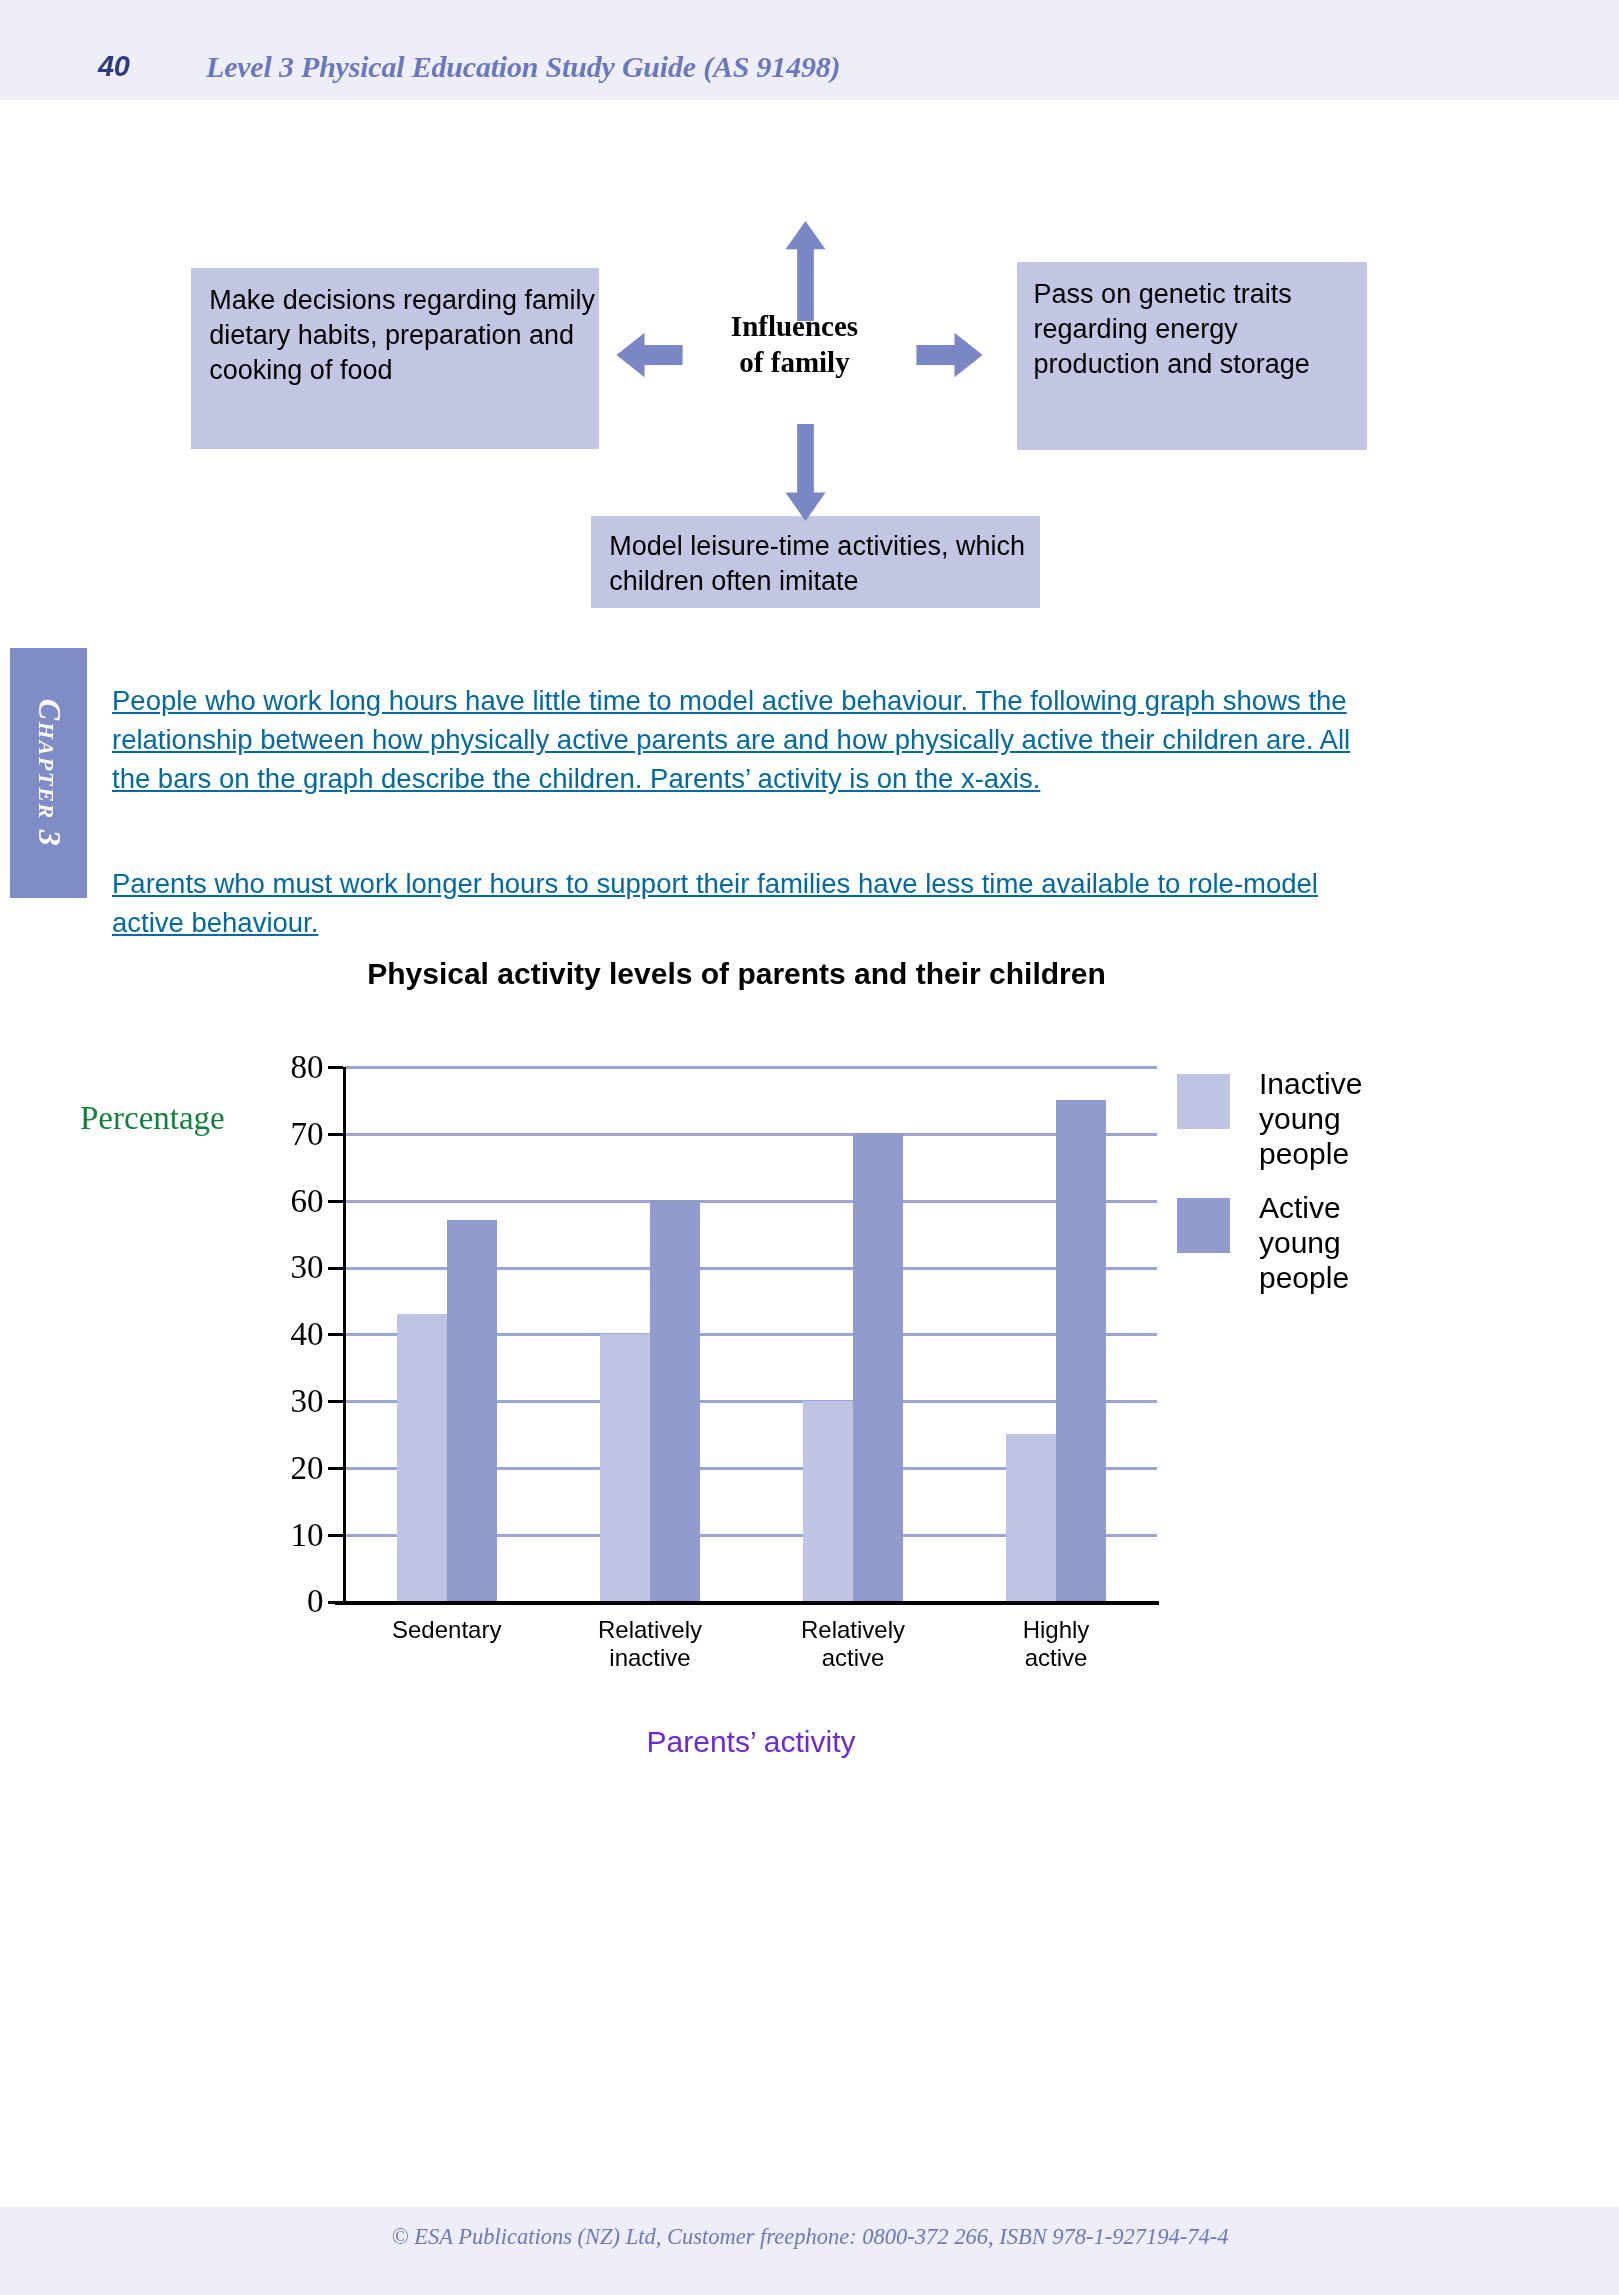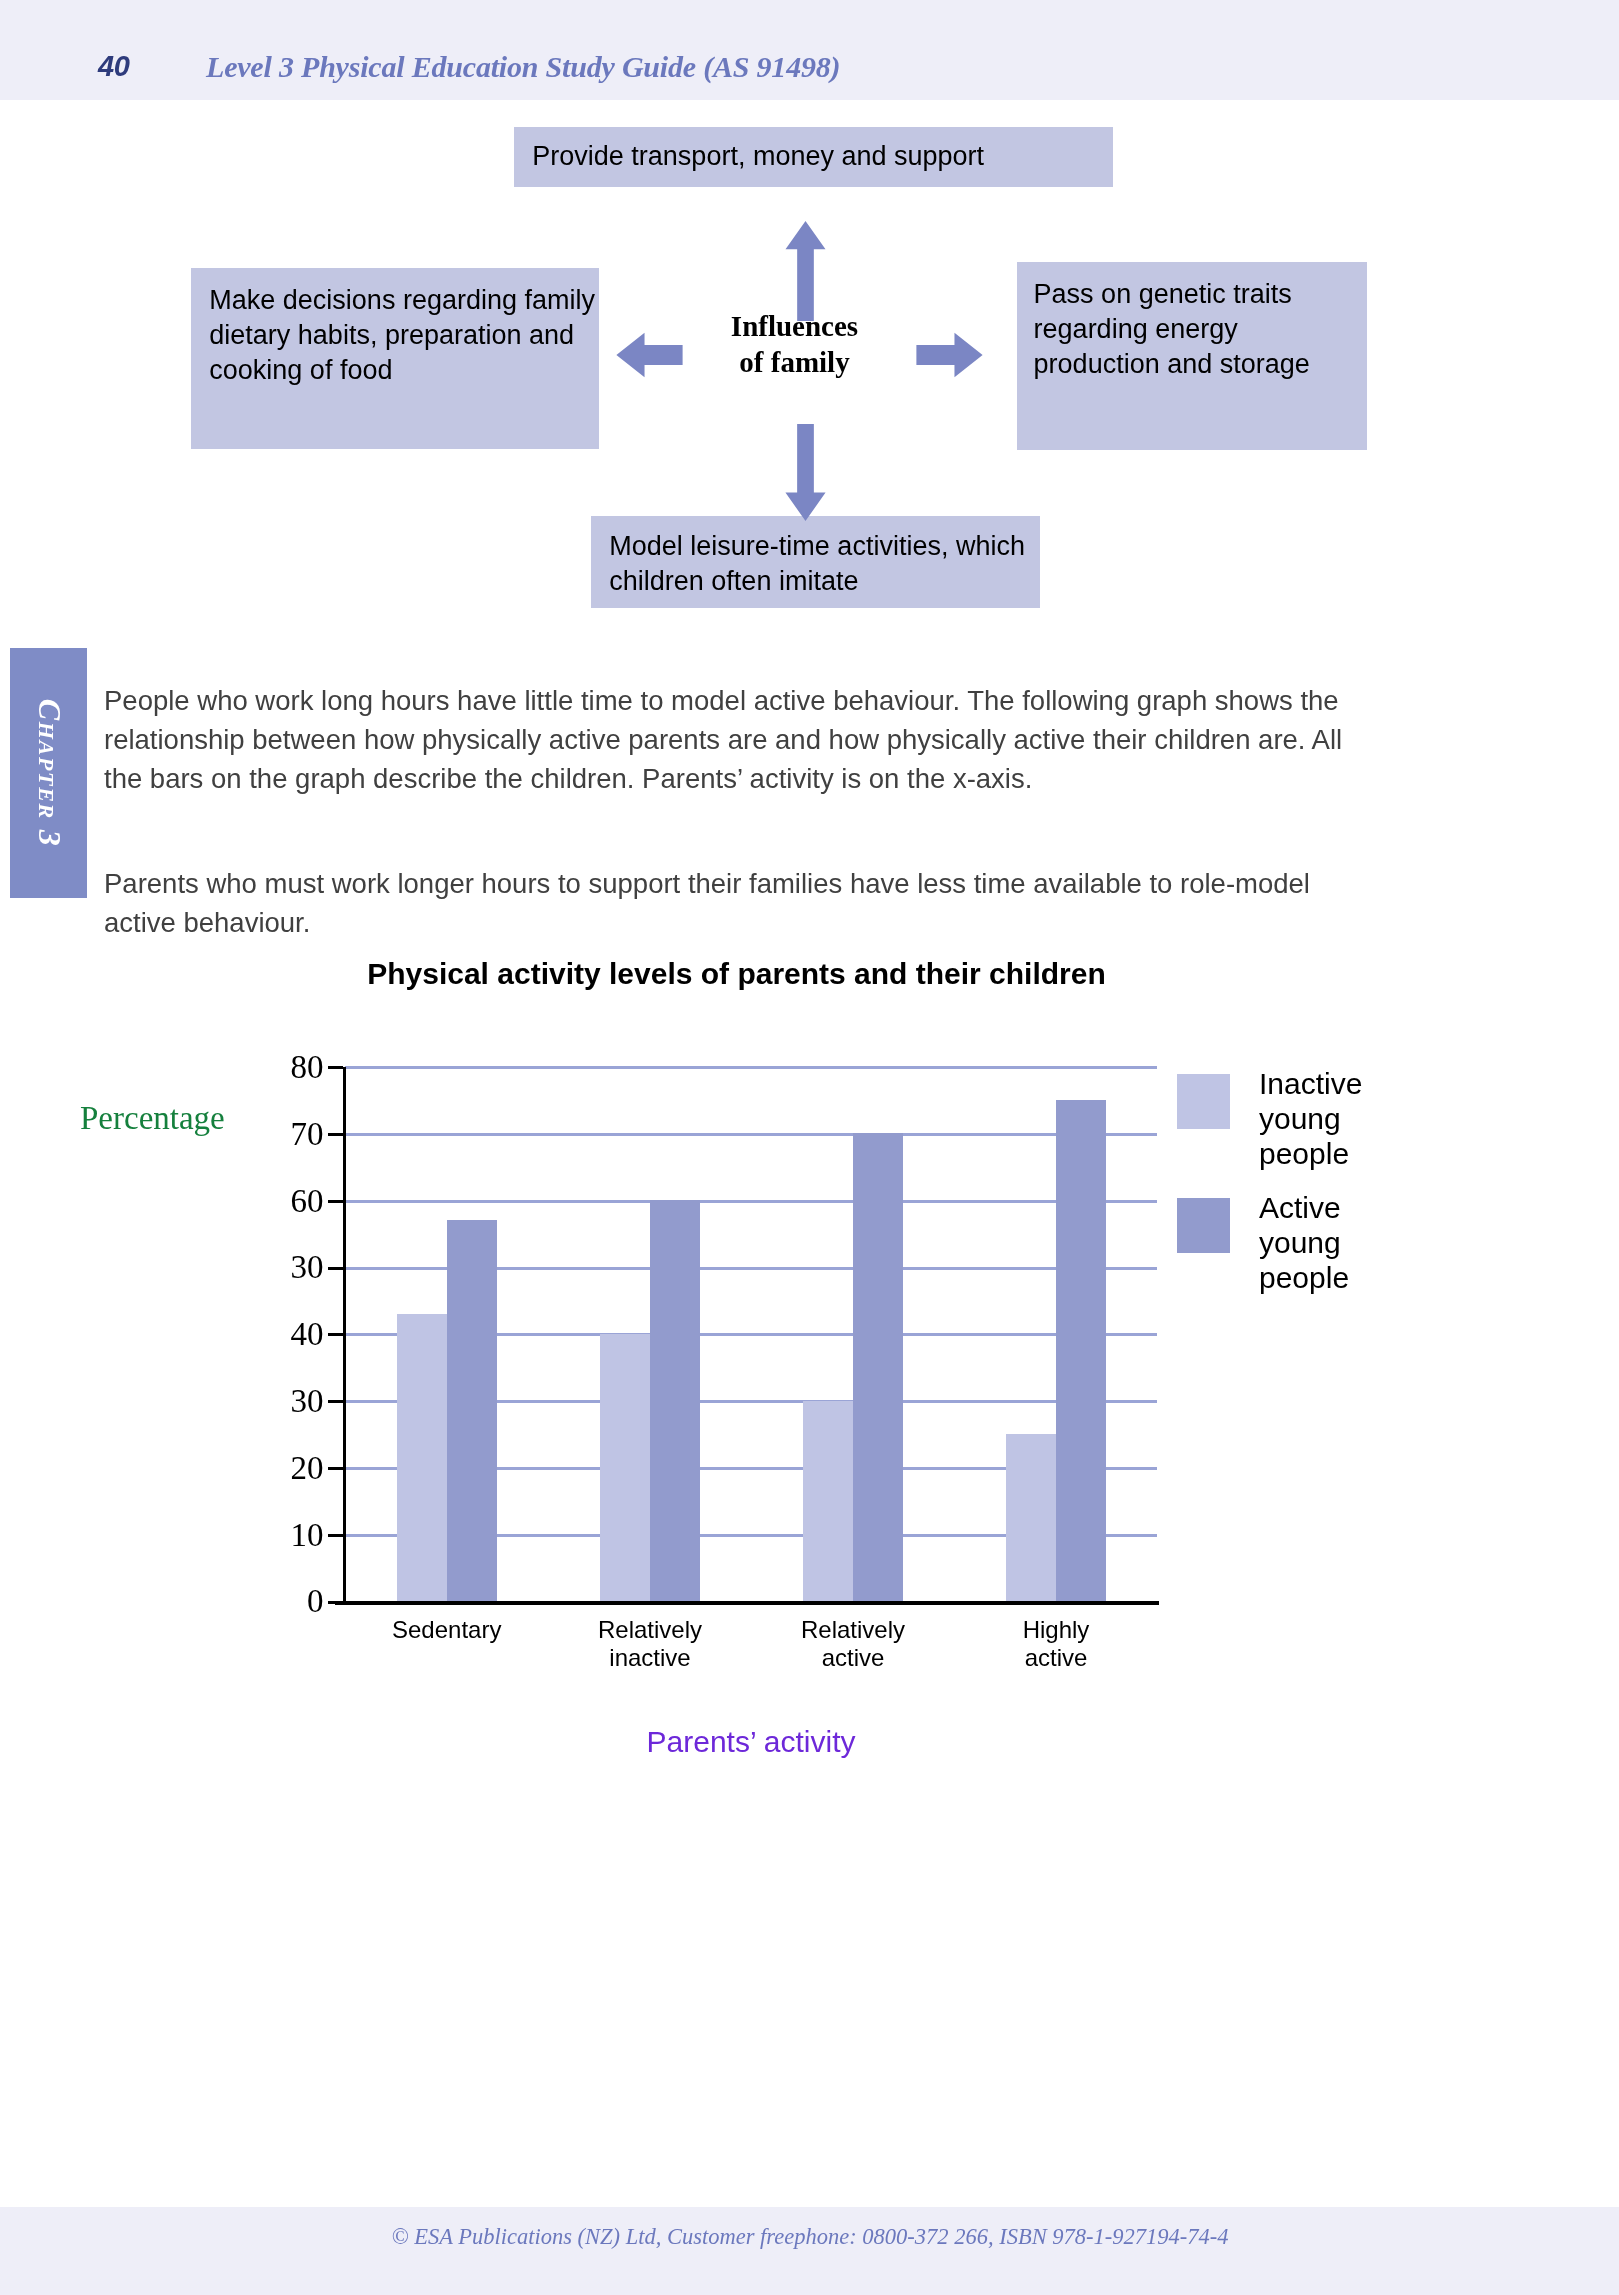--- a/index.html
+++ b/index.html
@@ -106,26 +106,27 @@
   }
   .arrow-svg { position: absolute; }
   #arrow-up    { left: 782px; top: 221px; }
   #arrow-down  { left: 782px; top: 424px; }
   #arrow-left  { left: 616px; top: 331px; }
   #arrow-right { left: 916px; top: 331px; }
 
   
   .para {
     position: absolute;
-    left: 104px;
+    left: 112px;
     width: 1265px;
     font-family: "Liberation Sans", sans-serif;
     font-size: 27.5px;
     line-height: 1.42;
-    color: #404040;
+    color: #0369a1;
+    text-decoration: underline;
   }
   #para-1 { top: 653px; }
   #para-2 { top: 836px; }
 
   
   #chart-block { position: absolute; left: 0; top: 957px; width: 1620px; height: 766px; }
   #chart-title {
     position: absolute;
     left: 0; top: 0; width: 1473px;
     text-align: center;
@@ -251,21 +252,20 @@
 <div id="header-band"></div>
 <div id="page-number">40</div>
 <div id="header-title">Level 3 Physical Education Study Guide (AS 91498)</div>
 
 <div id="chapter-tab">
   <span id="chapter-tab-label">Chapter 3</span>
 </div>
 
 <div id="diagram">
 
-  <div class="dbox" id="box-top">Provide transport, money and support</div>
   <div class="dbox" id="box-left">Make decisions regarding family dietary habits, preparation and cooking of food</div>
   <div class="dbox" id="box-right">Pass on genetic traits regarding energy production and storage</div>
   <div class="dbox" id="box-bottom">Model leisure-time activities, which children often imitate</div>
 
   <div id="center-label" style="white-space: pre-line;">Influences
 of family</div>
 
   <svg class="arrow-svg" id="arrow-up" width="47" height="100" viewBox="0 0 56 120">
     <polygon points="28,0 52,34 38,34 38,120 18,120 18,34 4,34" fill="#7b86c4"></polygon>
   </svg>

